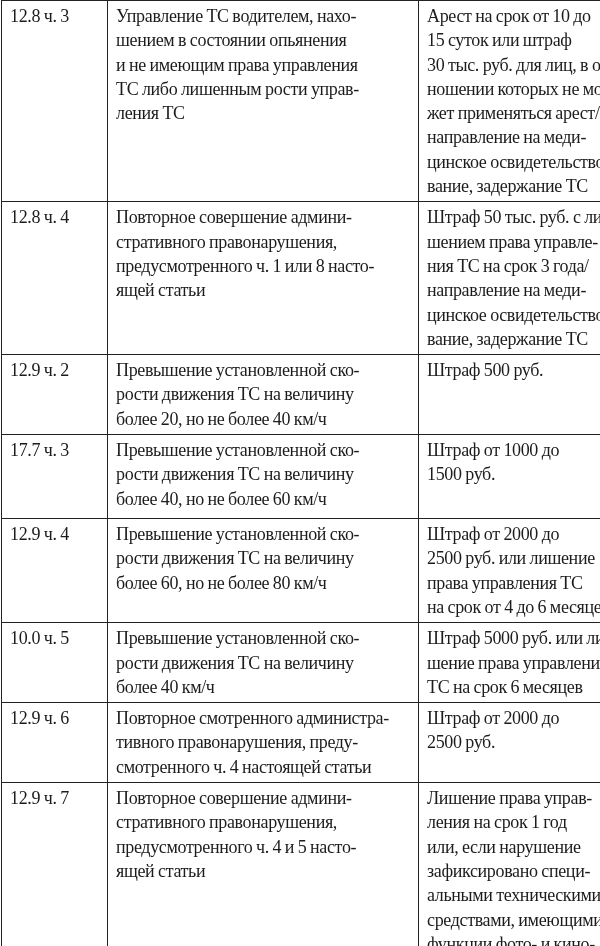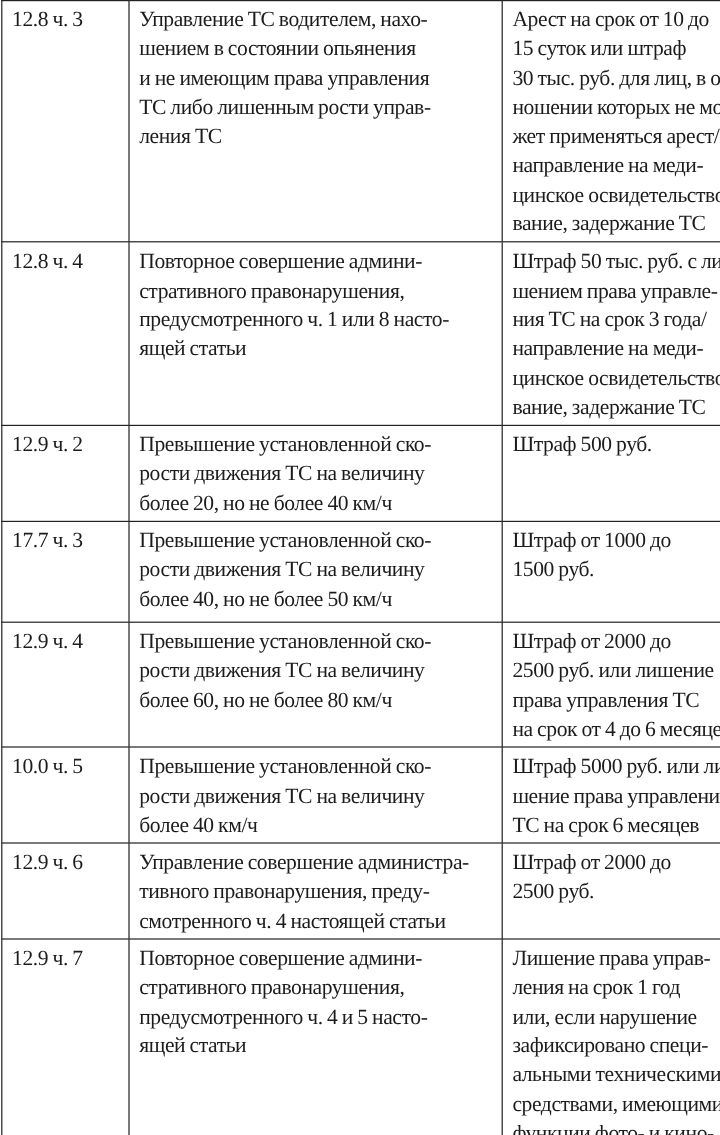--- a/index.html
+++ b/index.html
@@ -114,21 +114,21 @@
           <span class="line">Штраф 500 руб.</span>
         </td>
       </tr>
       <tr class="r3">
         <td class="c-art">
             <span class="line">17.7 ч. 3</span>
           </td>
         <td class="c-desc">
           <span class="line">Превышение установленной ско-</span>
           <span class="line">рости движения ТС на величину</span>
-          <span class="line">более 40, но не более 50 км/ч</span>
+          <span class="line">более 40, но не более 60 км/ч</span>
         </td>
         <td class="c-pen">
           <span class="line">Штраф от 1000  до</span>
           <span class="line">1500 руб.</span>
         </td>
       </tr>
       <tr class="r4">
         <td class="c-art">
             <span class="line">12.9 ч. 4</span>
           </td>
@@ -157,21 +157,21 @@
           <span class="line">Штраф 5000 руб. или ли-</span>
           <span class="line">шение права управления</span>
           <span class="line">ТС на срок 6 месяцев</span>
         </td>
       </tr>
       <tr class="r6">
         <td class="c-art">
             <span class="line">12.9 ч. 6</span>
           </td>
         <td class="c-desc">
-          <span class="line">Управление совершение администра-</span>
+          <span class="line">Повторное смотренного администра-</span>
           <span class="line">тивного правонарушения, преду-</span>
           <span class="line">смотренного ч. 4 настоящей статьи</span>
         </td>
         <td class="c-pen">
           <span class="line">Штраф от 2000 до</span>
           <span class="line">2500 руб.</span>
         </td>
       </tr>
       <tr class="r7">
         <td class="c-art">

